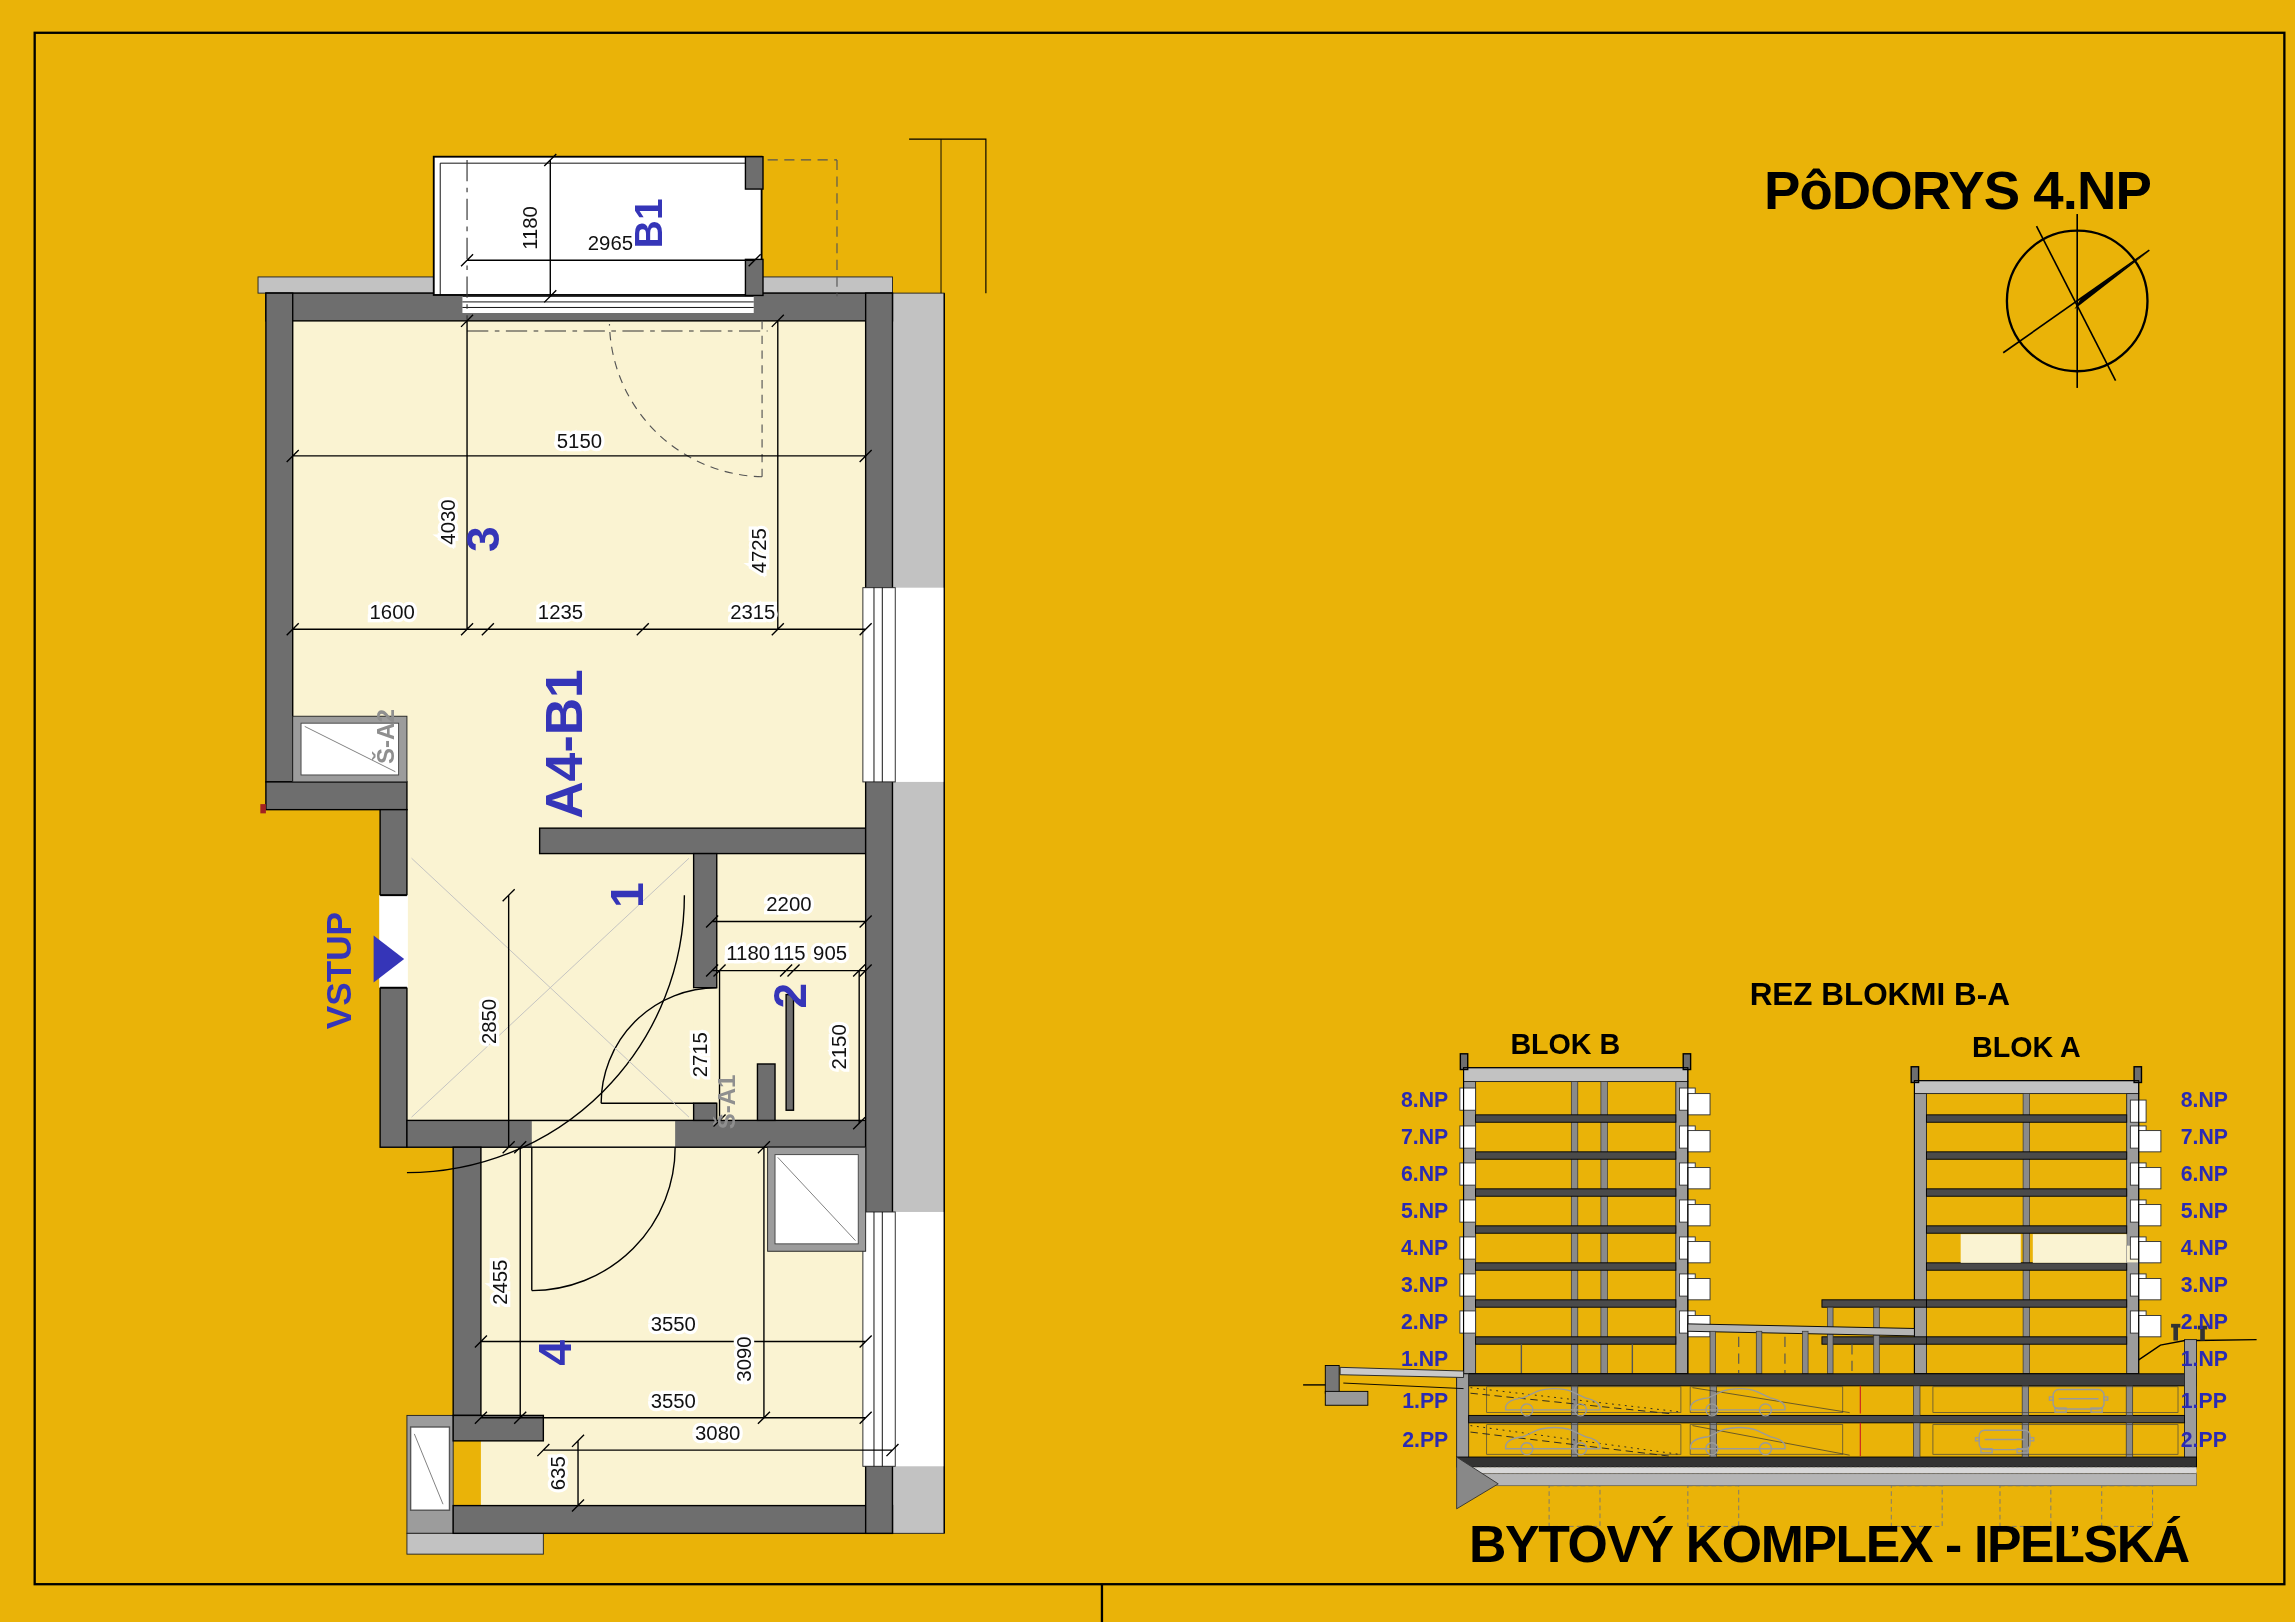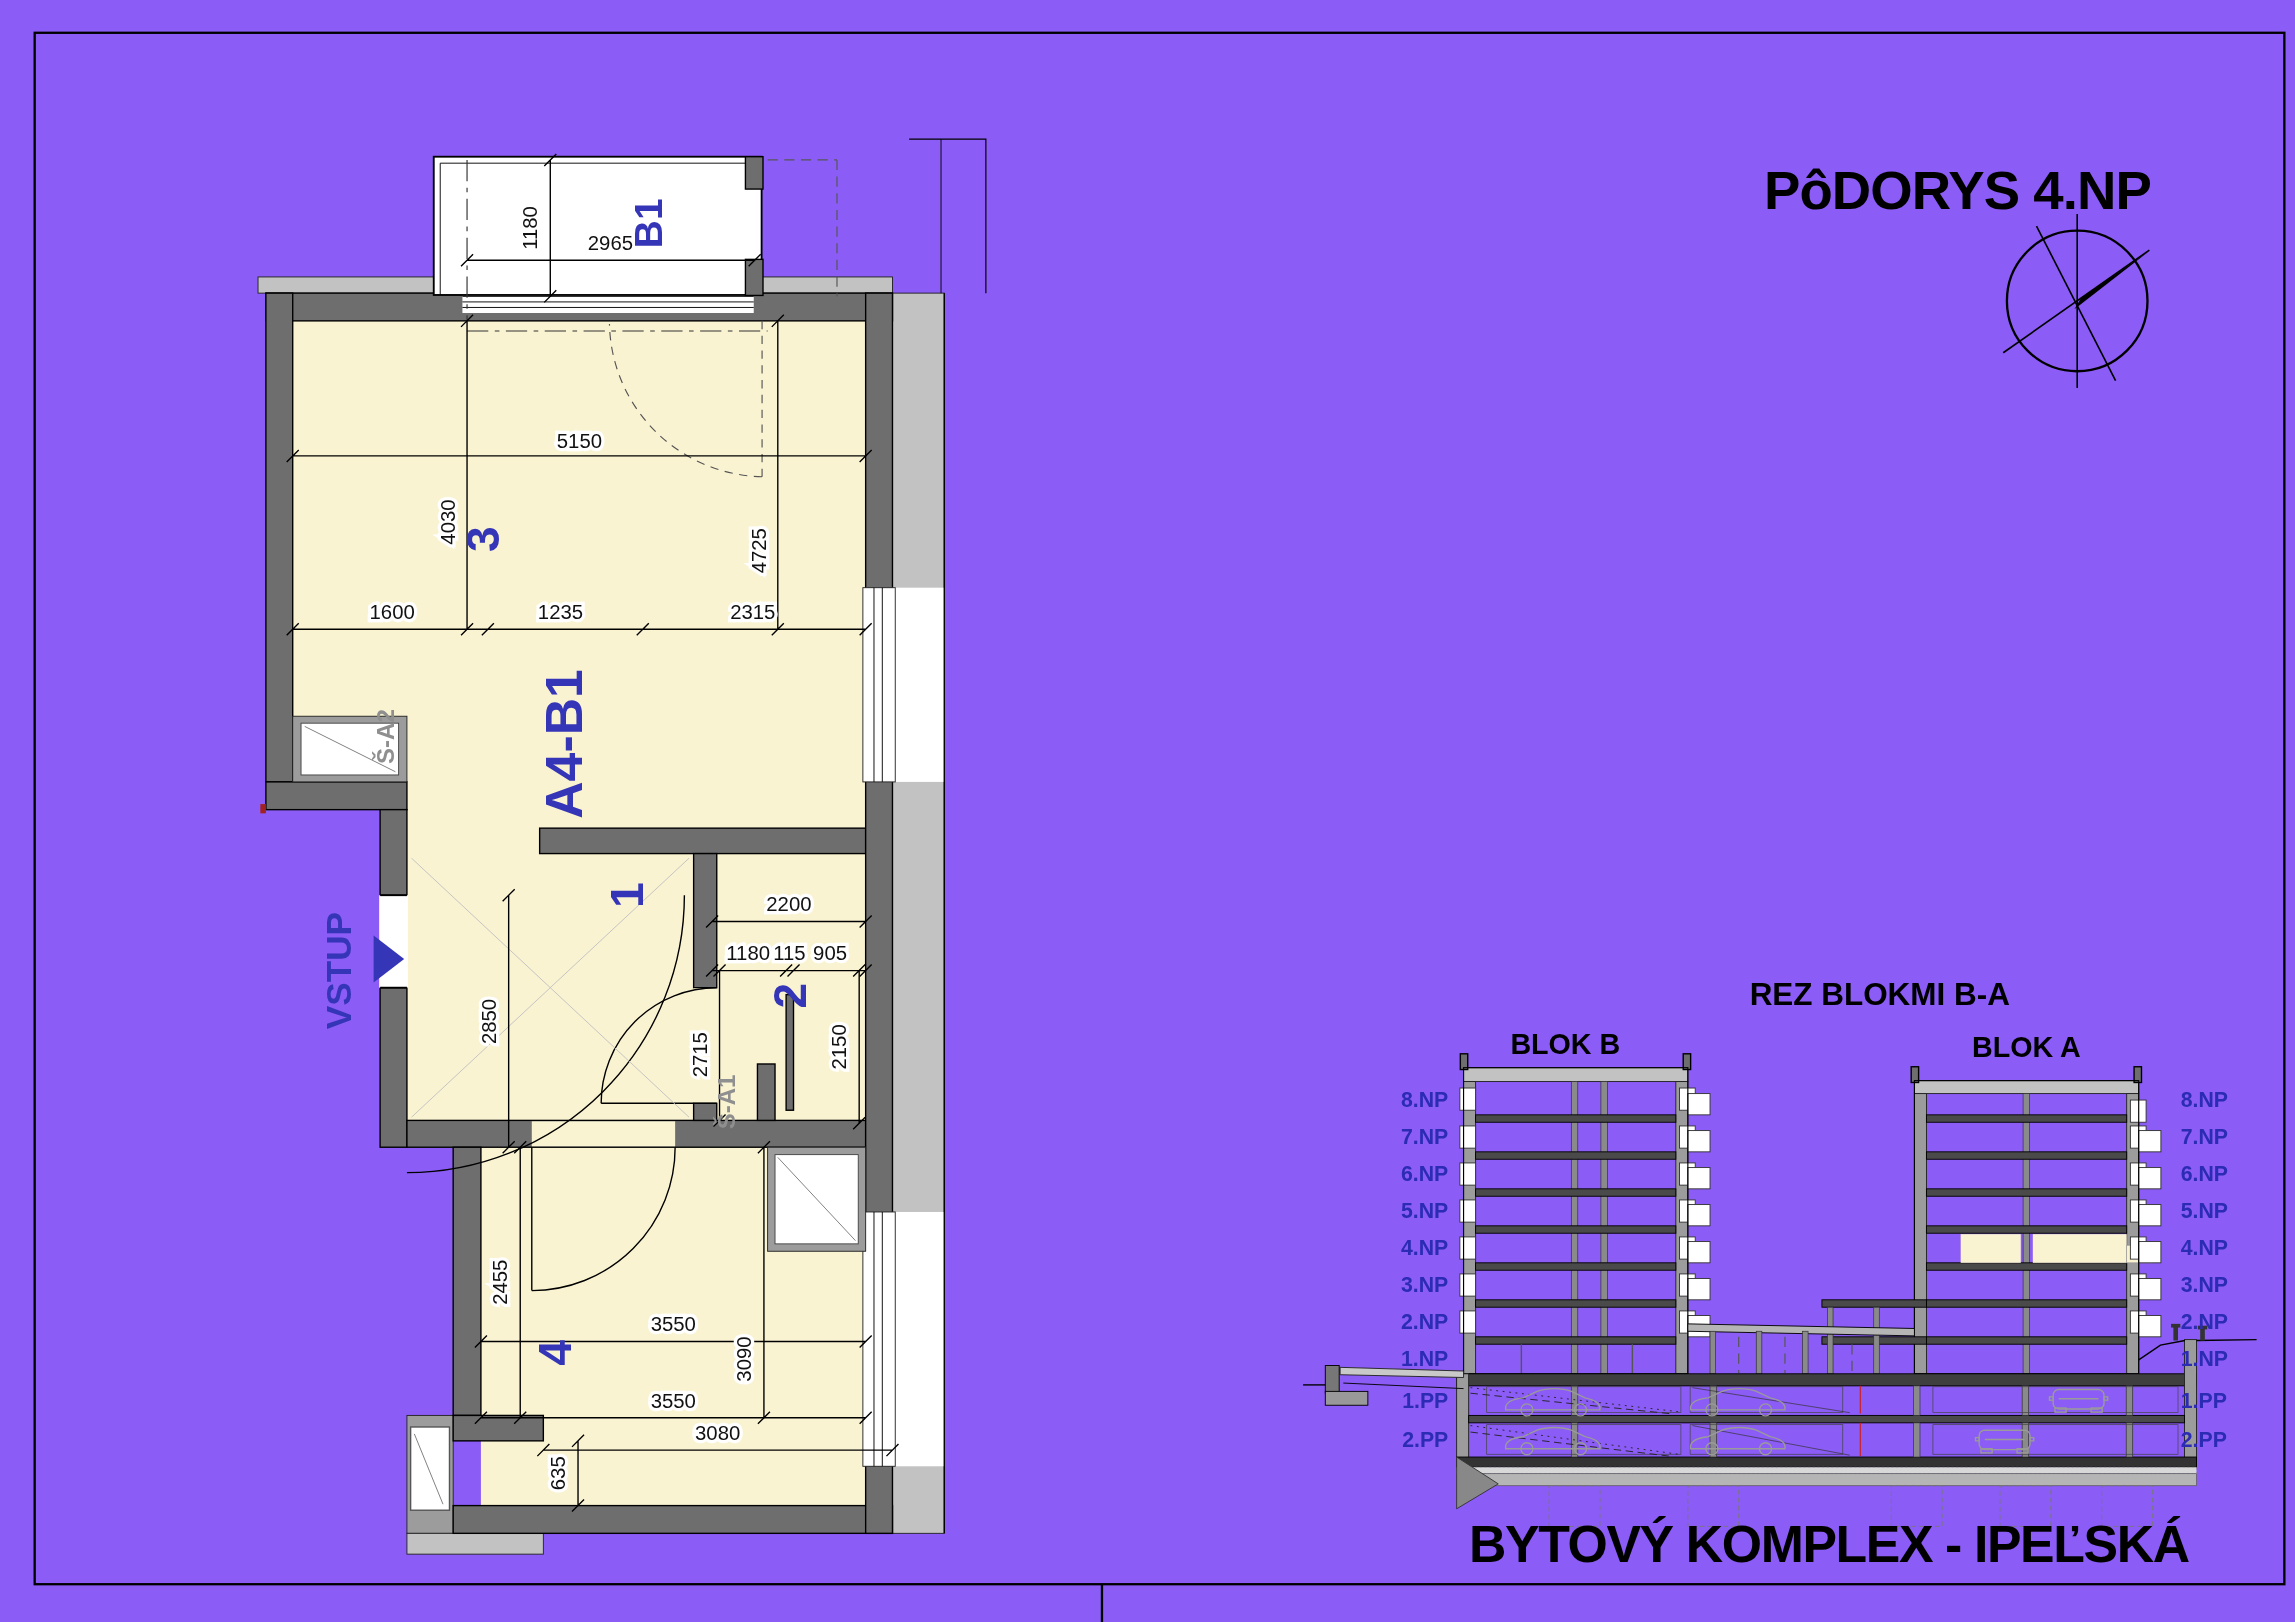--- a/index.html
+++ b/index.html
@@ -1,16 +1,16 @@
 <!DOCTYPE html>
 <html style="font-size:7.4px"><head>
 <meta charset="utf-8">
 <style>
   html,body{margin:0;padding:0;background:#ffffff;}
-  .sheet{position:relative;width:2295px;height:1623px;background:#8b5cf6;overflow:hidden;}
+  .sheet{position:relative;width:2295px;height:1623px;background:#eab308;overflow:hidden;}
   svg{position:absolute;left:0;top:0;}
   text{font-family:"Liberation Sans",sans-serif;}
   .dim{font-size:44px;fill:#111;font-weight:400;paint-order:stroke fill;stroke:#ffffff;stroke-width:14px;}
   .dimline{stroke:#000;stroke-width:3;fill:none;}
   .roomnum{font-size:100px;font-weight:bold;fill:#3535b8;}
   .unitlbl{font-size:112px;font-weight:bold;fill:#3535b8;}
   .balclbl{font-size:84px;font-weight:bold;fill:#3535b8;}
   .vstup{font-size:76px;font-weight:bold;fill:#3535b8;}
   .shaftlbl{font-size:52px;font-weight:bold;fill:#8f8f8f;}
   .lvl{font-size:46px;font-weight:bold;fill:#2b2bb4;}

